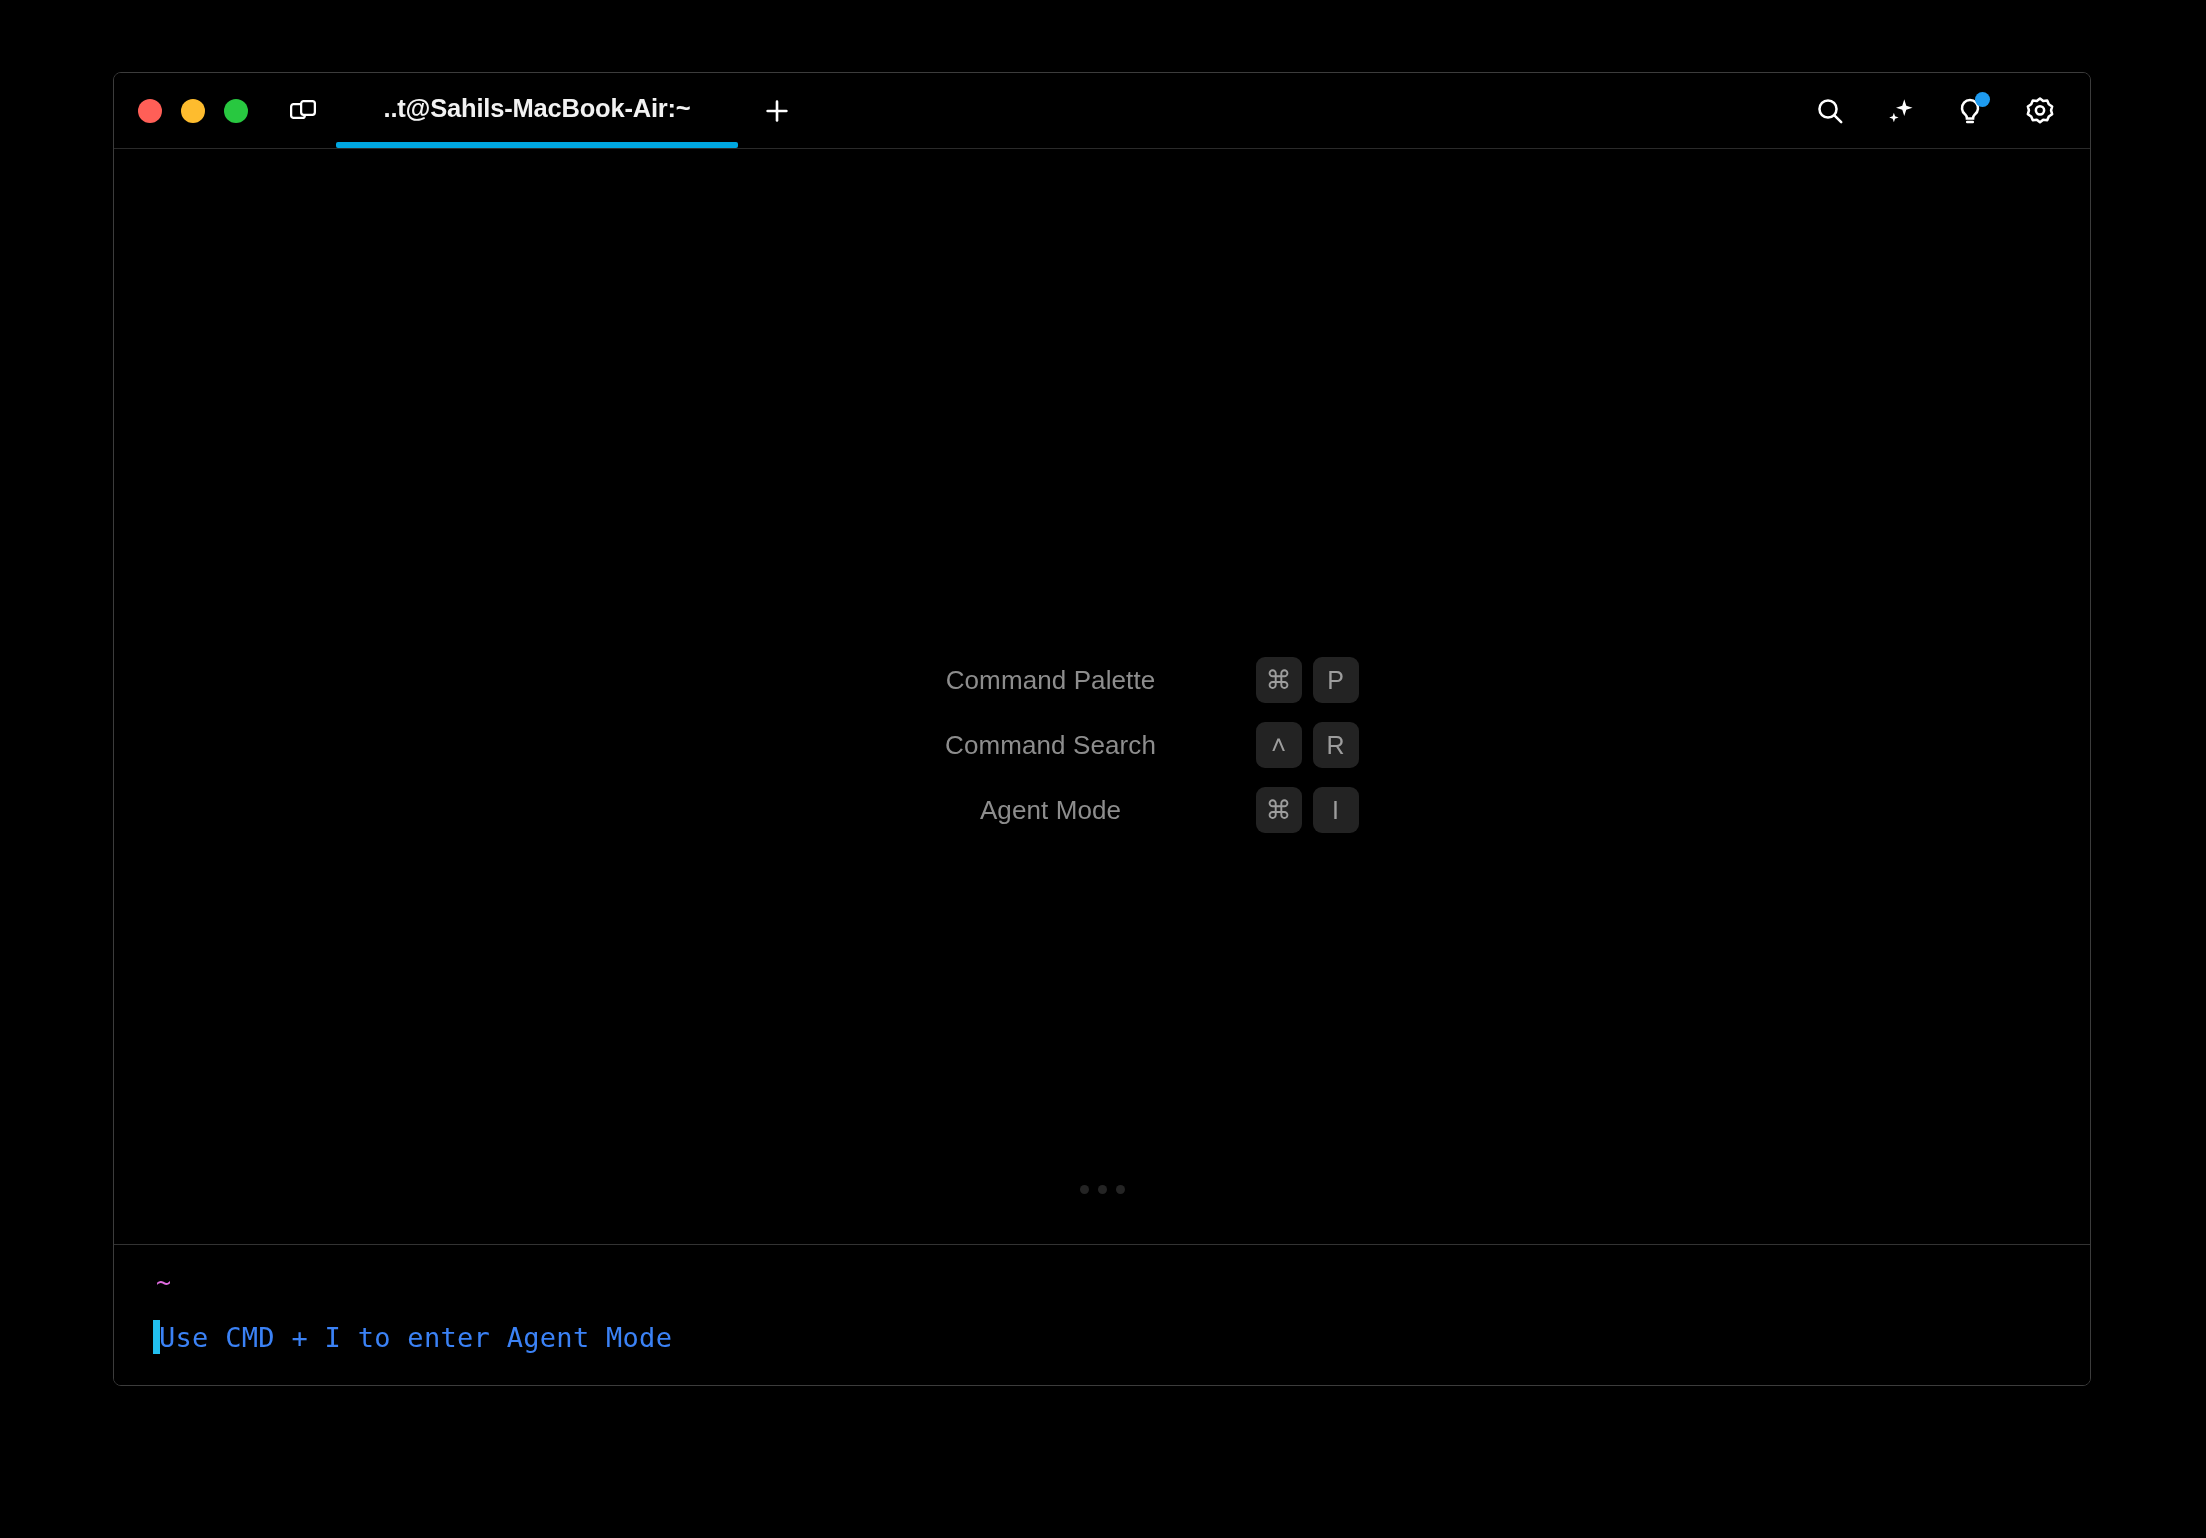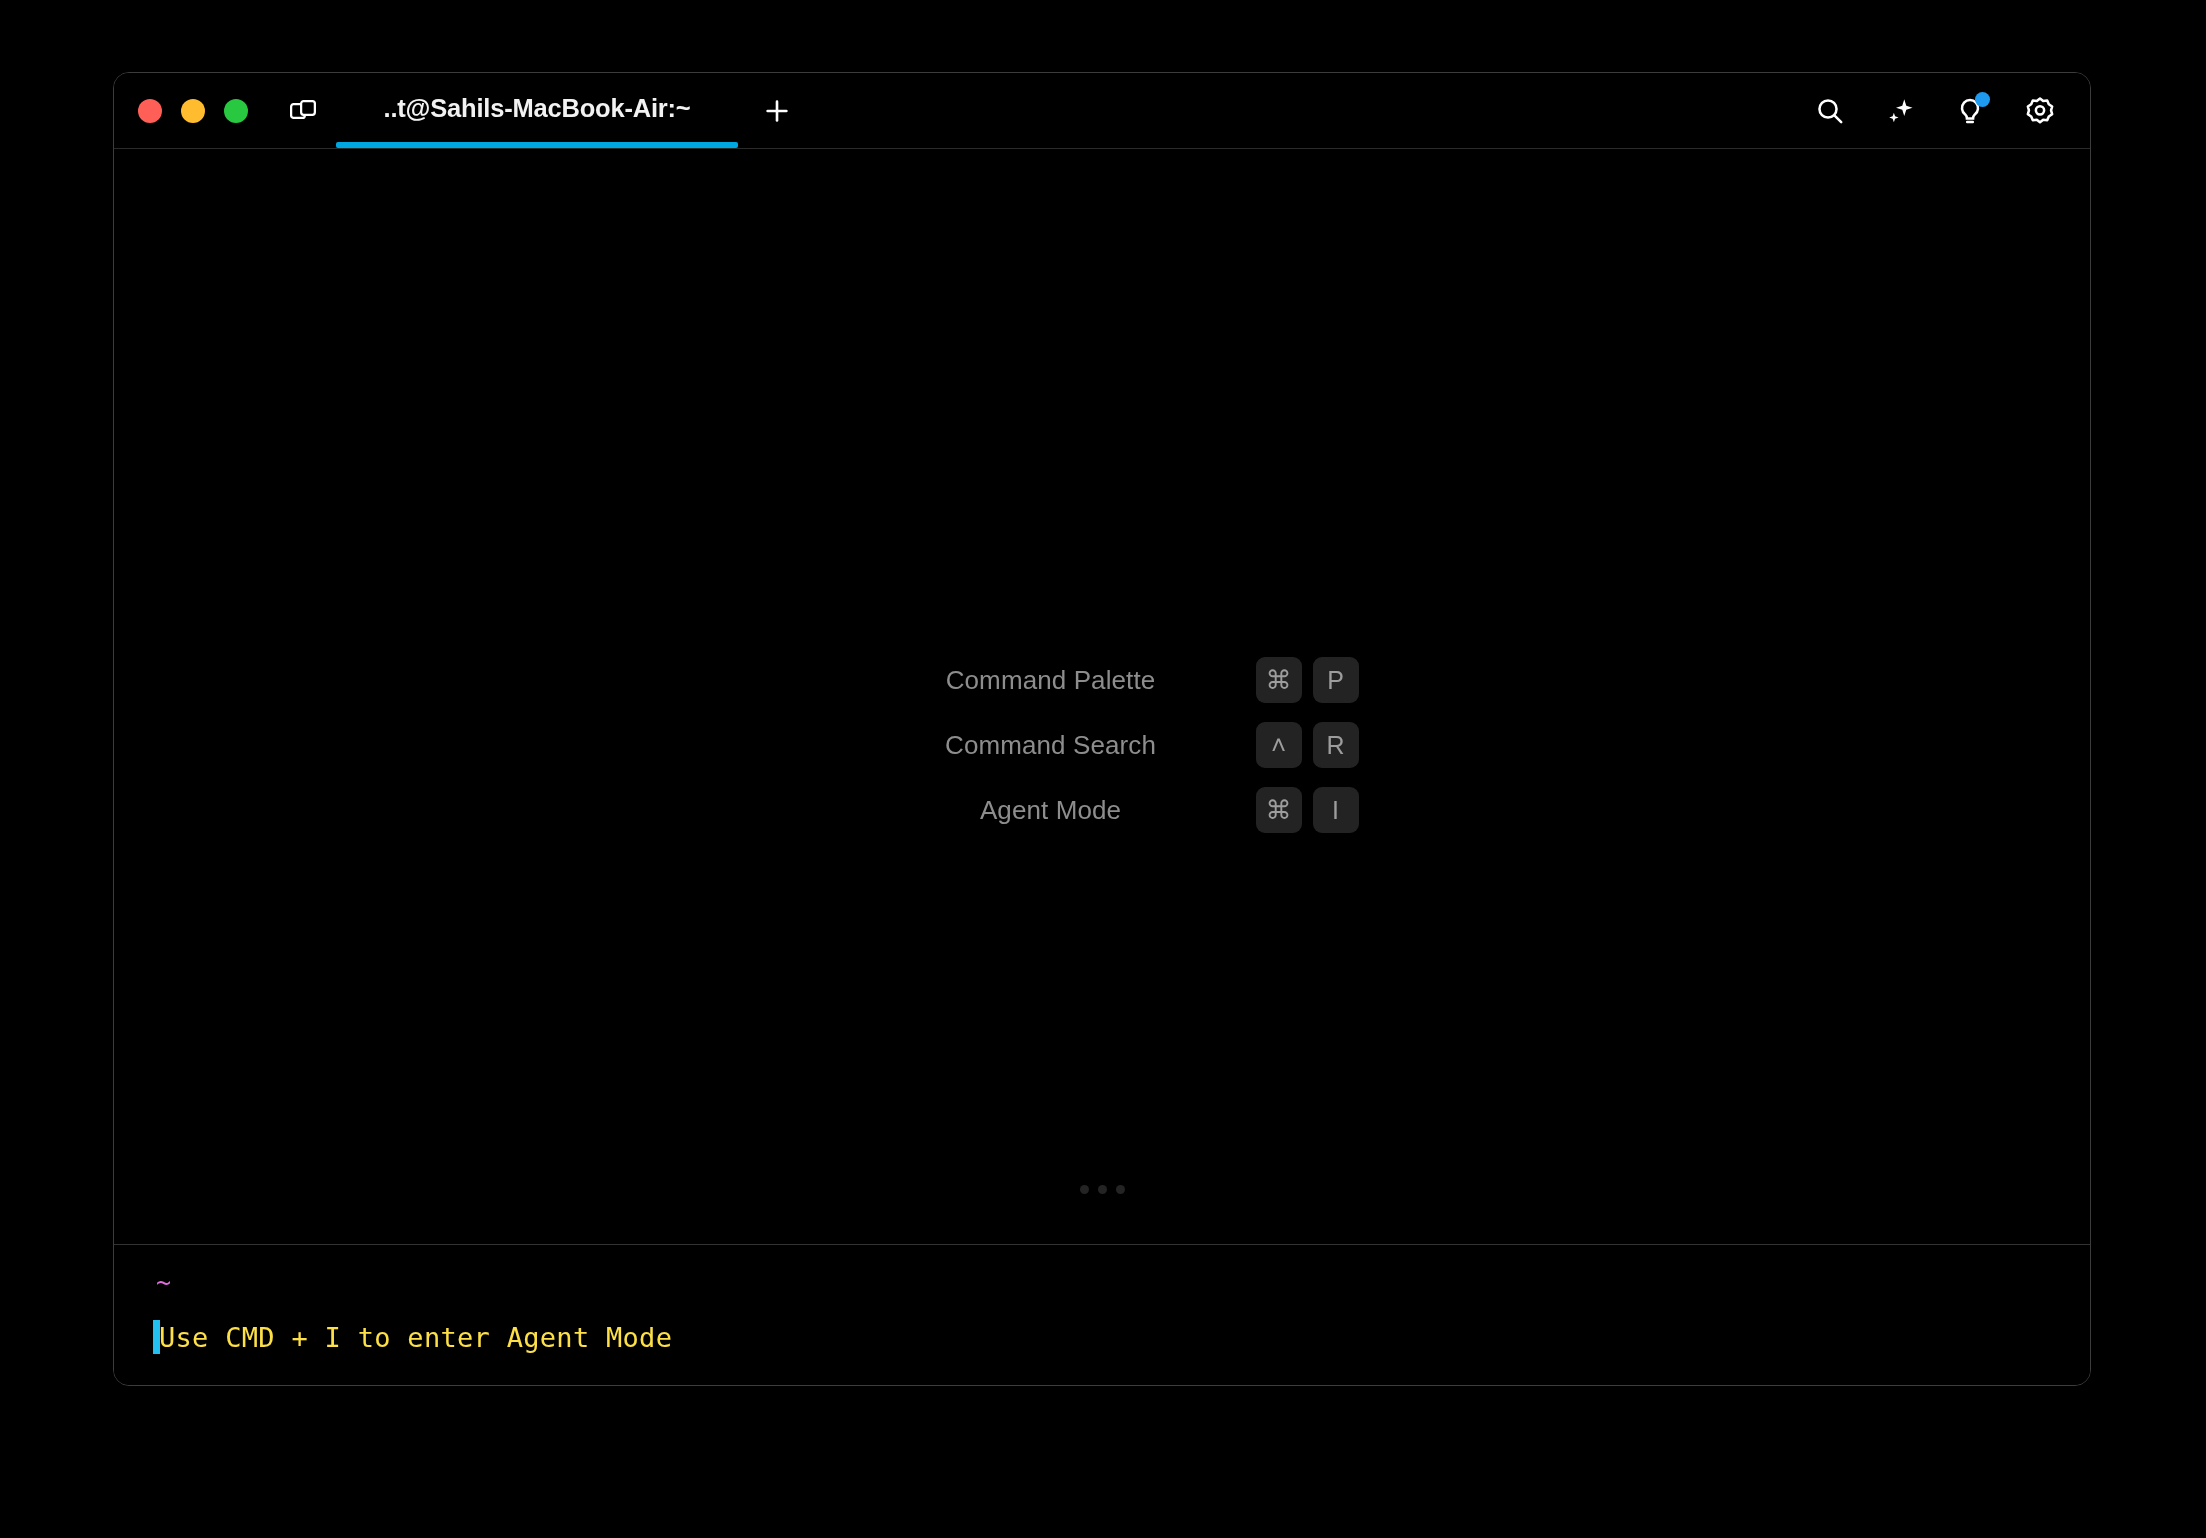--- a/index.html
+++ b/index.html
@@ -14,21 +14,21 @@
 
   
   #terminal-window {
     position: absolute;
     left: 113px;
     top: 72px;
     width: 1978px;
     height: 1314px;
     background: #000000;
     border: 1px solid #3c3c3c;
-    border-radius: 16px;
+    border-radius: 8px;
     overflow: hidden;
     display: flex;
     flex-direction: column;
   }
 
   
   #titlebar {
     position: relative;
     height: 76px;
     flex: 0 0 76px;
@@ -227,21 +227,21 @@
   }
   #prompt-cursor {
     width: 7px;
     height: 34px;
     background: #22c0f0;
     flex: 0 0 7px;
   }
   #prompt-placeholder {
     font-family: "DejaVu Sans Mono", monospace;
     font-size: 27px;
-    color: #fde047;
+    color: #3b82f6;
     white-space: pre;
     letter-spacing: 0.3px;
     margin-left: -1px;
   }
 
   svg { display: block; }
 </style>
 </head>
 <body>
 

